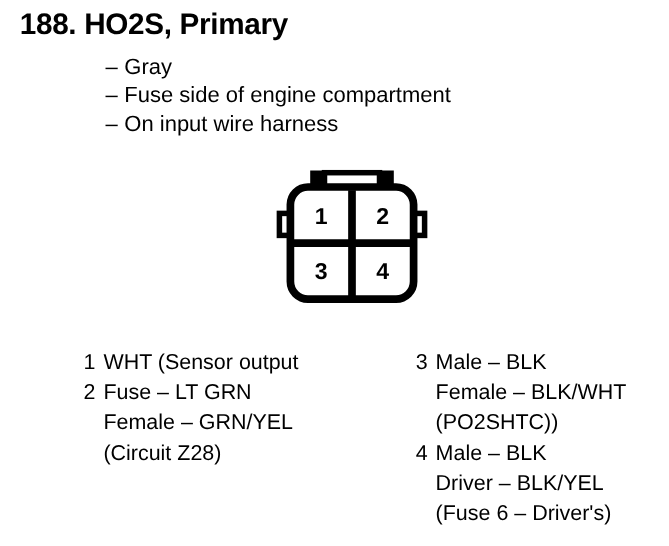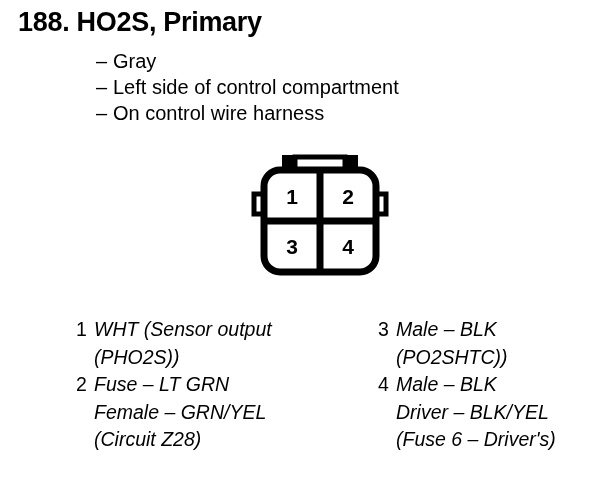--- a/index.html
+++ b/index.html
@@ -75,45 +75,44 @@
   }
   .pin-num {
     flex: 0 0 18px;
     width: 18px;
   }
   .pin-lines {
     flex: 1 1 auto;
   }
   .pin-line {
     white-space: nowrap;
-    font-style: italic;
   }
 </style>
 </head>
 <body>
 
 <div id="page">
 
   <div id="title">188. HO2S, Primary</div>
 
   <div id="bullets">
 
     <div class="bullet-row">
       <span class="bullet-dash">–</span>
       <span class="bullet-text">Gray</span>
     </div>
 
     <div class="bullet-row">
       <span class="bullet-dash">–</span>
-      <span class="bullet-text">Left side of control compartment</span>
+      <span class="bullet-text">Fuse side of engine compartment</span>
     </div>
 
     <div class="bullet-row">
       <span class="bullet-dash">–</span>
-      <span class="bullet-text">On control wire harness</span>
+      <span class="bullet-text">On input wire harness</span>
     </div>
 
   </div>
 
   <div id="connector">
     <svg width="184" height="140" viewBox="0 0 184 140" xmlns="http://www.w3.org/2000/svg">
 
       <rect x="54" y="9" width="11" height="20" fill="#000000"></rect>
 
       <rect x="119" y="9" width="11" height="20" fill="#000000"></rect>
@@ -140,41 +139,41 @@
 
     </svg>
   </div>
 
   <div class="pin-col" id="pin-col-left">
 
     <div class="pin-entry">
       <span class="pin-num">1</span>
       <span class="pin-lines">
         <div class="pin-line">WHT (Sensor output</div>
-        <div class="pin-line">(PHO2S))</div>
       </span>
     </div>
 
     <div class="pin-entry">
       <span class="pin-num">2</span>
       <span class="pin-lines">
         <div class="pin-line">Fuse – LT GRN</div>
         <div class="pin-line">Female – GRN/YEL</div>
         <div class="pin-line">(Circuit Z28)</div>
       </span>
     </div>
 
   </div>
 
   <div class="pin-col" id="pin-col-right">
 
     <div class="pin-entry">
       <span class="pin-num">3</span>
       <span class="pin-lines">
         <div class="pin-line">Male – BLK</div>
+        <div class="pin-line">Female – BLK/WHT</div>
         <div class="pin-line">(PO2SHTC))</div>
       </span>
     </div>
 
     <div class="pin-entry">
       <span class="pin-num">4</span>
       <span class="pin-lines">
         <div class="pin-line">Male – BLK</div>
         <div class="pin-line">Driver – BLK/YEL</div>
         <div class="pin-line">(Fuse 6 – Driver's)</div>

